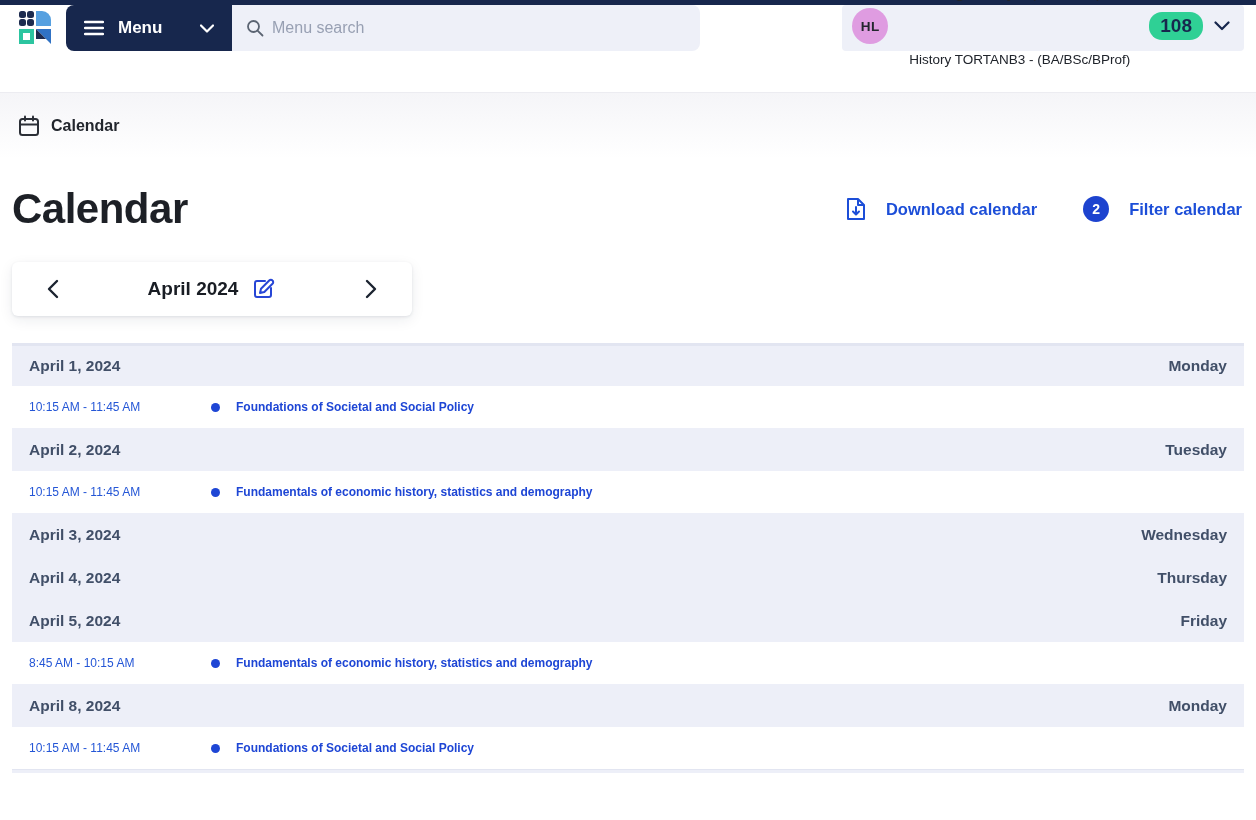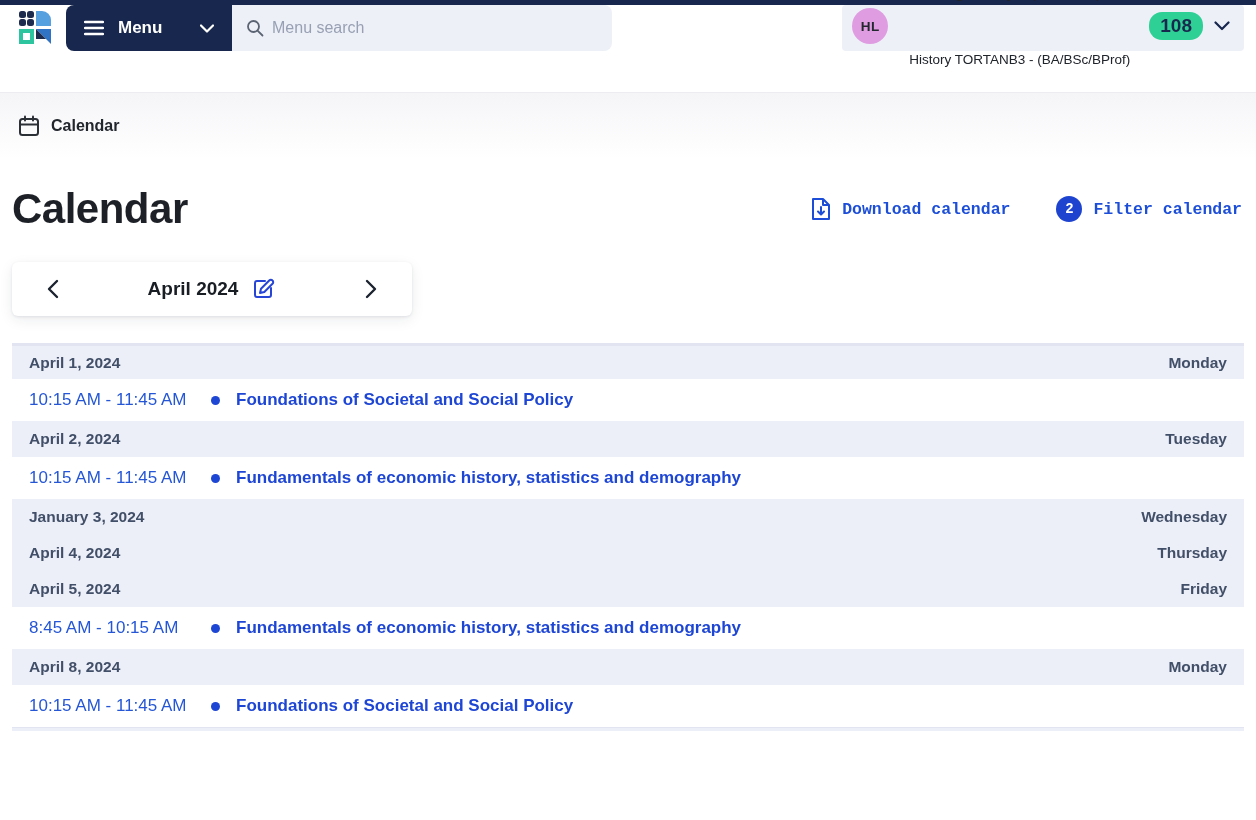--- a/index.html
+++ b/index.html
@@ -13,21 +13,21 @@
   .topstripe{height:5px;background:var(--navy);}
   
   .header{height:88px;display:flex;align-items:flex-start;padding:0 12px;background:#fff;
     border-bottom:1px solid #ececf1;}
   .logo{width:42px;height:46px;display:flex;align-items:center;}
   .menu-btn{margin-left:12px;width:166px;height:46px;background:var(--navy);
     border:none;border-radius:8px 0 0 8px;display:flex;align-items:center;
     color:#fff;padding:0 18px;cursor:pointer;gap:14px;}
   .menu-btn .lbl{font-weight:700;font-size:17px;}
   .menu-btn .chev{margin-left:auto;}
-  .searchbox{width:380px;height:46px;background:var(--lavender);
+  .searchbox{width:468px;height:46px;background:var(--lavender);
     border-radius:0 8px 8px 0;display:flex;align-items:center;padding:0 14px;gap:8px;}
   .searchbox input{flex:1;border:none;background:transparent;outline:none;
     font-size:16px;color:#3a4356;font-family:inherit;}
   .searchbox input::placeholder{color:#98a0b3;}
   .hspacer{flex:1;}
   .user-panel{height:46px;background:var(--lavender);border-radius:4px;display:flex;
     align-items:center;padding:0 14px 4px 10px;gap:11px;cursor:pointer;border:none;}
   .avatar{width:36px;height:36px;border-radius:50%;background:var(--pink);
     display:flex;align-items:center;justify-content:center;font-weight:700;
     font-size:13.5px;color:#23272e;letter-spacing:.5px;}
@@ -38,43 +38,43 @@
   .count-badge{background:var(--green);color:var(--navy);font-weight:700;
     font-size:19px;border-radius:13px;padding:3px 11px;margin-left:8px;}
   
   .crumbzone{height:66px;background:linear-gradient(#f5f5f8,#ffffff);
     display:flex;align-items:center;padding:0 18px;gap:11px;}
   .crumb-label{font-weight:700;font-size:16px;color:#22262d;}
   
   .titlerow{display:flex;align-items:center;padding:0 12px;margin-top:24px;height:52px;}
   .page-title{font-size:42px;font-weight:800;letter-spacing:-.5px;color:var(--text-dark);}
   .actions{margin-left:auto;display:flex;align-items:center;gap:46px;padding-right:2px;}
-  .act-link{display:flex;align-items:center;gap:11px;border:none;background:none;
-    color:var(--blue);font-weight:700;font-size:16.5px;cursor:pointer;font-family:Liberation Mono, monospace;}
+  .act-link{display:flex;align-items:center;gap:20px;border:none;background:none;
+    color:var(--blue);font-weight:700;font-size:16.5px;cursor:pointer;font-family:Liberation Sans, sans-serif;}
   .filter-badge{width:26px;height:26px;border-radius:50%;background:#1d43cf;color:#fff;
     font-size:14px;font-weight:700;display:flex;align-items:center;justify-content:center;}
   .listview-btn{background:var(--lavender);border:none;border-radius:8px;height:44px;
     padding:0 17px;display:flex;align-items:center;gap:11px;color:var(--navy);
     font-weight:700;font-size:16.5px;cursor:pointer;font-family:inherit;}
   
   .monthnav{margin:27px 0 0 12px;width:400px;height:54px;background:#fff;border-radius:6px;
     box-shadow:0 1px 3px rgba(25,35,65,.10),0 4px 14px rgba(25,35,65,.08);
     display:flex;align-items:center;padding:0 30px;}
   .nav-btn{border:none;background:none;cursor:pointer;display:flex;align-items:center;padding:4px;}
   .month-center{flex:1;display:flex;align-items:center;justify-content:center;gap:14px;}
   .month-label{font-weight:800;font-size:19px;color:#191d24;}
   .edit-btn{border:none;background:none;cursor:pointer;display:flex;align-items:center;}
   
   .list{margin:27px 12px 0 12px;}
-  .date-row{height:36px;background:var(--row-lavender);display:flex;align-items:center;
+  .date-row{height:43px;background:var(--row-lavender);display:flex;align-items:center;
     justify-content:space-between;padding:0 17px;font-weight:700;font-size:15.5px;
     color:var(--slate);}
   .date-row:first-child{border-top:3px solid #e2e5f1;}
   .event-row{height:42px;background:#fff;display:flex;align-items:center;padding:0 17px;
-    font-size:17px;}
+    font-size:12px;}
   .event-time{width:182px;flex-shrink:0;color:#2456d6;}
   .event-dot{width:9px;height:9px;border-radius:50%;background:var(--event-blue);
     margin-right:16px;flex-shrink:0;}
   .event-title{color:var(--event-blue);font-weight:700;text-decoration:none;cursor:pointer;}
   .ev-cancelled .event-time{color:var(--orange-time);}
   .ev-cancelled .event-dot{background:var(--red);}
   .ev-cancelled .event-title{color:var(--orange);}
   .peek{height:4px;background:var(--row-lavender);border-top:1px solid #e2e5f1;}
   svg{display:block;}
 </style>
@@ -215,21 +215,21 @@
     <span class="weekday-label">Tuesday</span>
   </div>
 
   <div class="event-row">
     <span class="event-time">10:15 AM - 11:45 AM</span>
     <span class="event-dot"></span>
     <a class="event-title">Fundamentals of economic history, statistics and demography</a>
   </div>
 
   <div class="date-row">
-    <span class="date-label">January 3, 2024</span>
+    <span class="date-label">April 3, 2024</span>
     <span class="weekday-label">Wednesday</span>
   </div>
 
 
   <div class="date-row">
     <span class="date-label">April 4, 2024</span>
     <span class="weekday-label">Thursday</span>
   </div>
 
 

